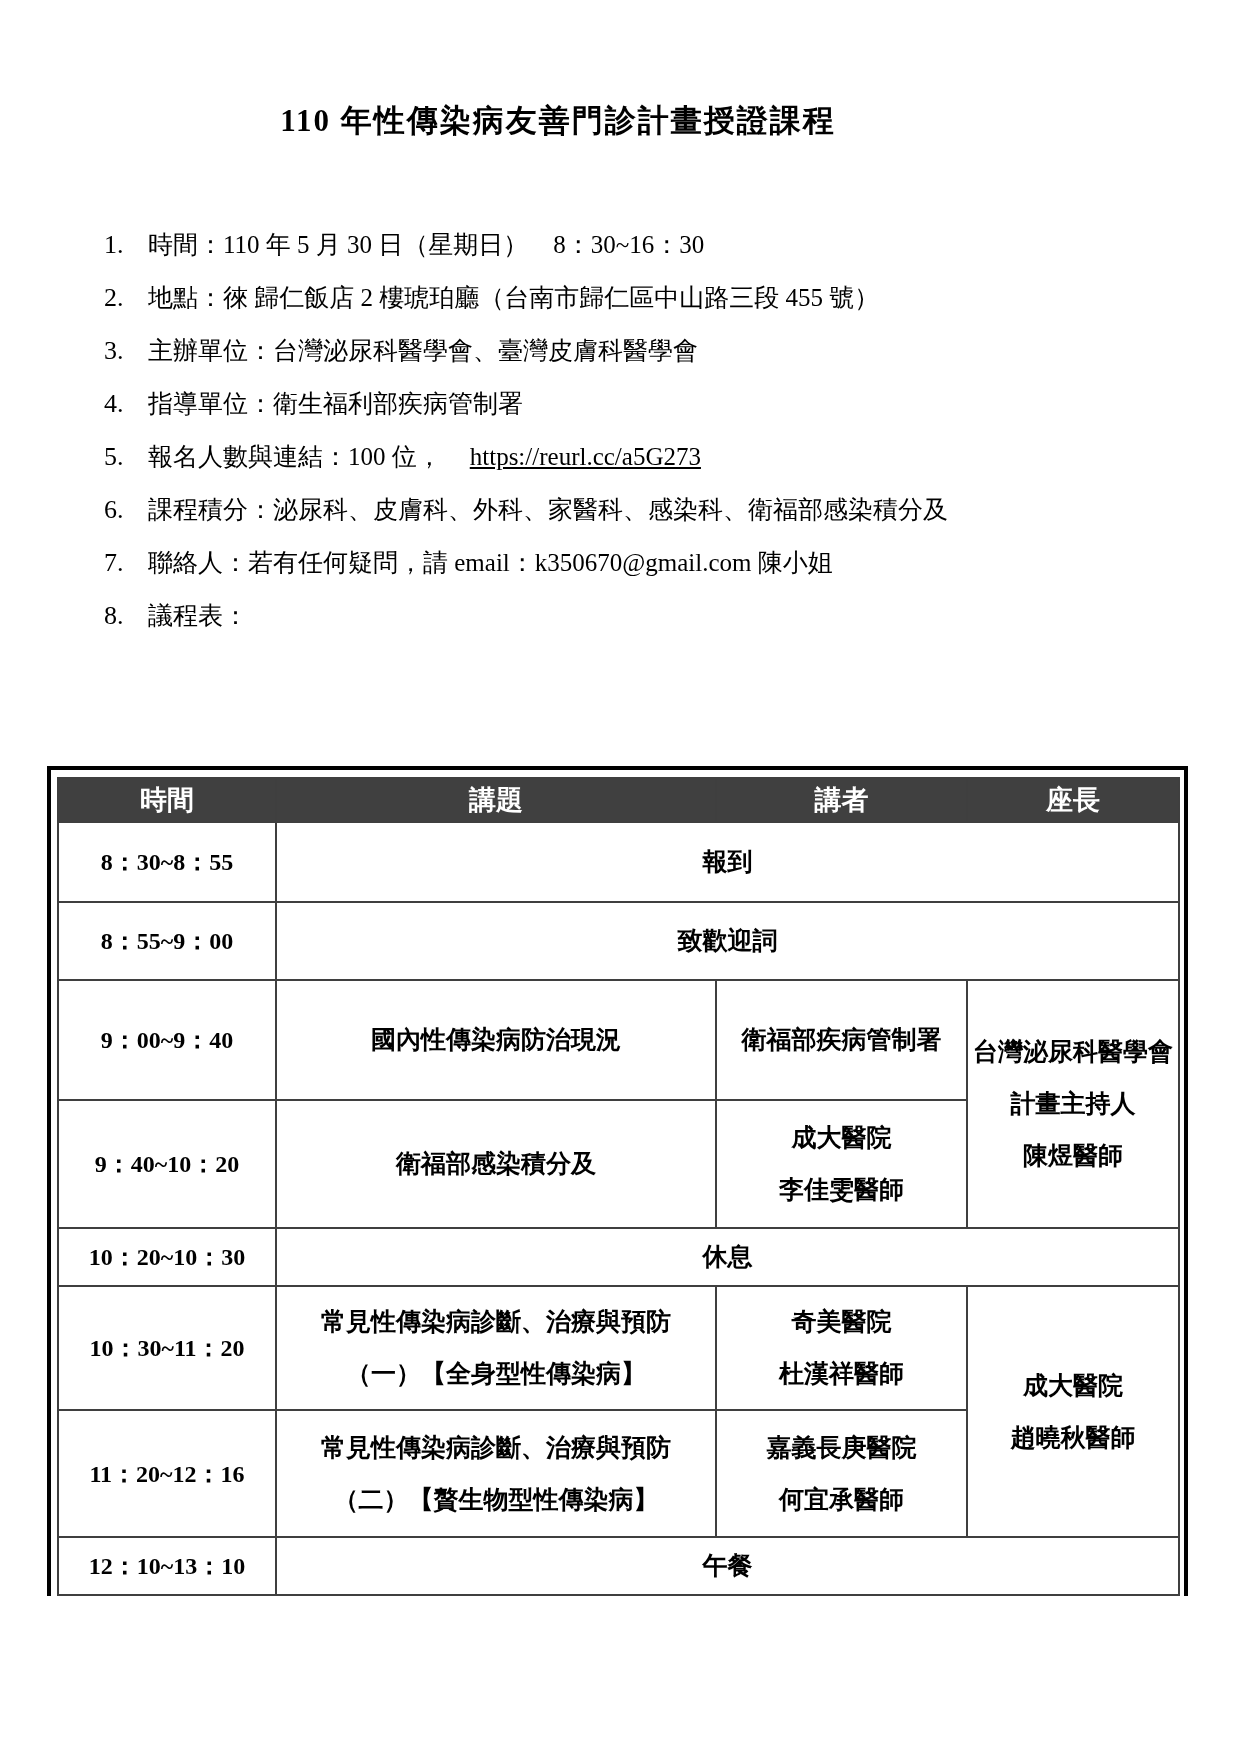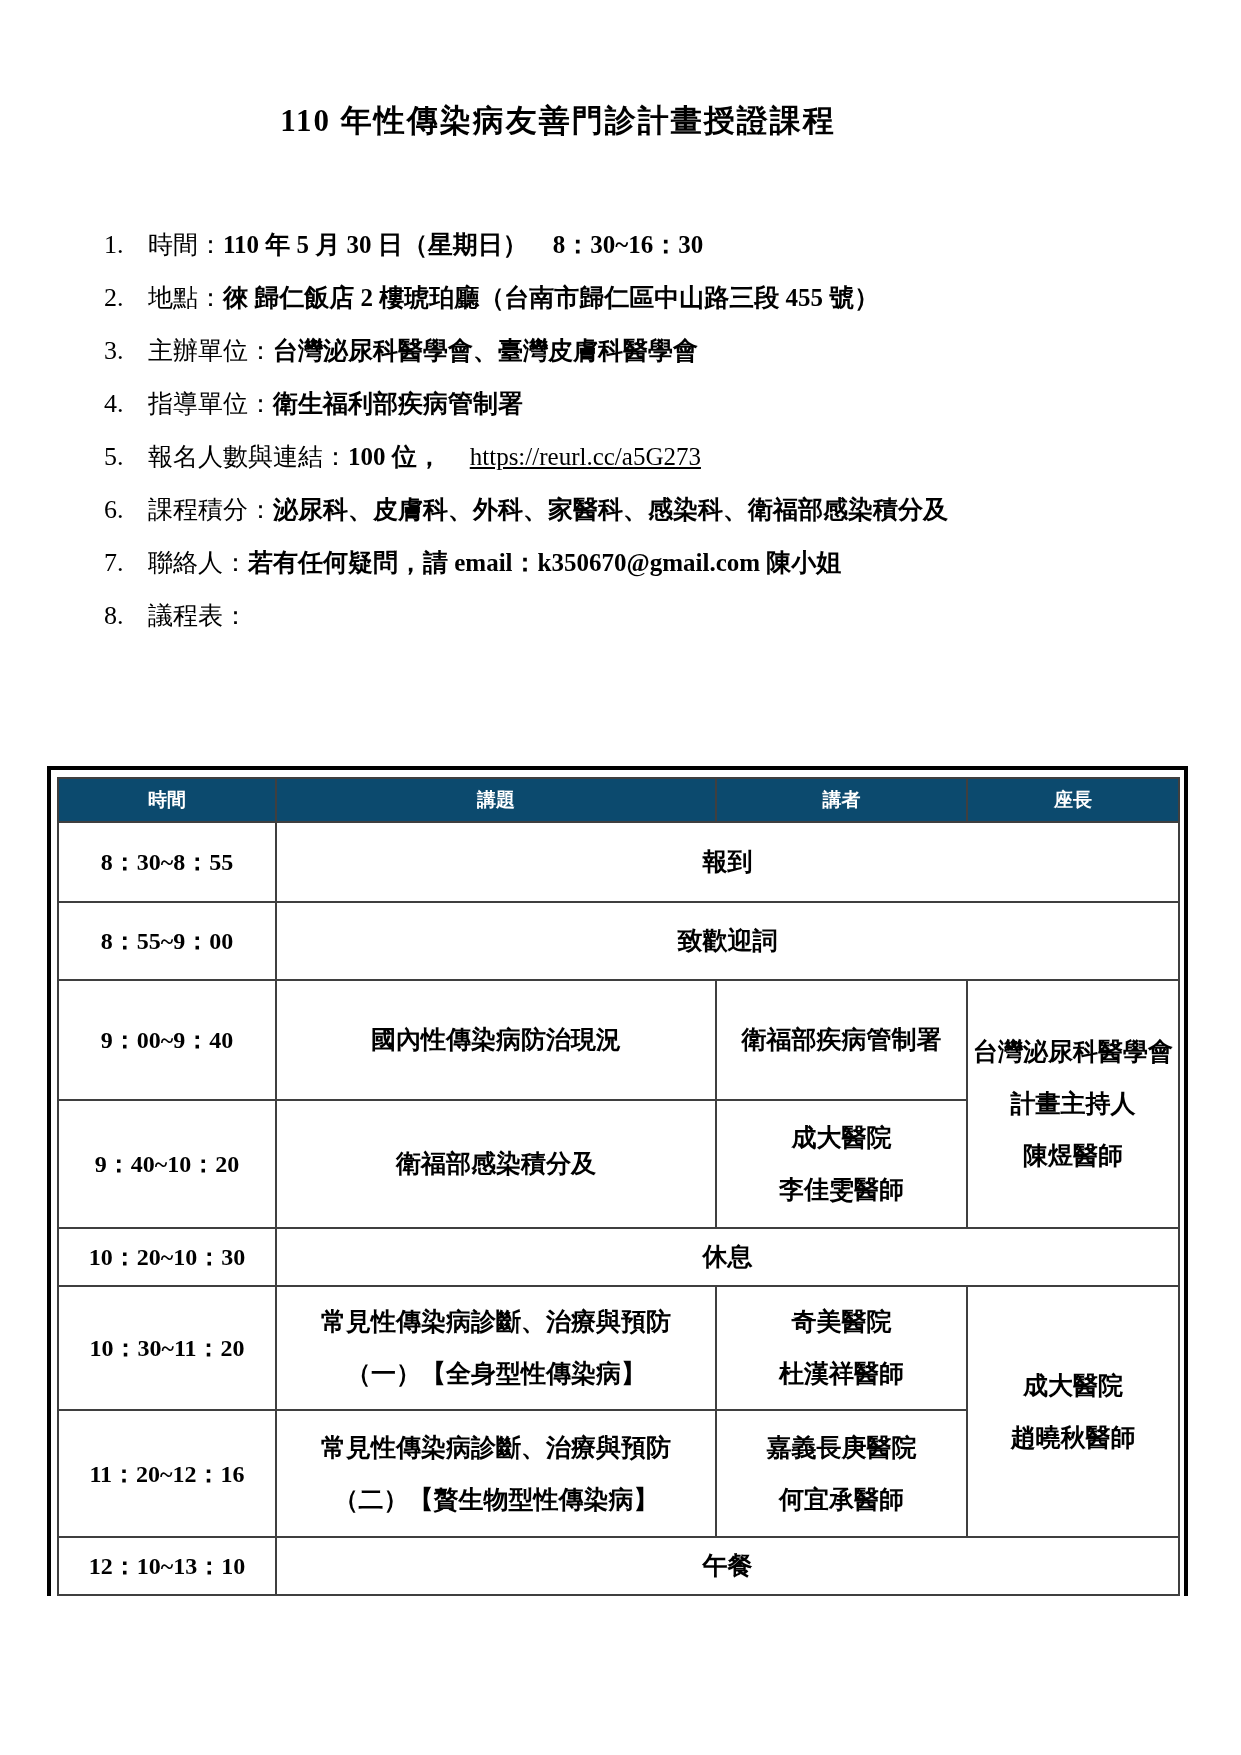--- a/index.html
+++ b/index.html
@@ -20,22 +20,22 @@
   }
   .info-list {
     position:absolute; top:218px; left:104px; width:1060px;
   }
   .info-item {
     display:flex; align-items:baseline;
     font-size:25px; line-height:53px;
   }
   .info-item .num { width:44px; flex:none; font-size:26px; }
   .info-item .text { flex:1; }
-  .v-bold { font-weight:bold; }
-  .v-reg  { font-weight:bold; }
+  .v-bold { font-weight:normal; }
+  .v-reg  { font-weight:normal; }
   .doc-link { color:#000; text-decoration:underline; font-weight:normal;margin-left:28px; }
   .line2 { display:block; }
 
   .table-frame {
     position:absolute; left:47px; top:766px;
     width:1141px; box-sizing:border-box;
     border:4px solid #000; border-bottom:none;
     padding:7px 6px 0 6px;
     background:#fff;
   }
@@ -44,23 +44,23 @@
     border-collapse:collapse;
     table-layout:fixed;
   }
   table.agenda th, table.agenda td {
     border:2px solid #3f3f3f;
     text-align:center; vertical-align:middle;
     padding:2px 4px;
     overflow:hidden;
   }
   table.agenda th {
-    background:#0c4a6e;
+    background:#404040;
     color:#ffffff;
-    font-weight:bold; font-size:19px;
+    font-weight:bold; font-size:27px;
     height:38px;
   }
   td.time {
     font-weight:bold; font-size:24px;
     white-space:nowrap;
   }
   td.topic, td.speaker, td.chair {
     font-weight:bold; font-size:25px;
     line-height:52px;
     margin-top:8px;

